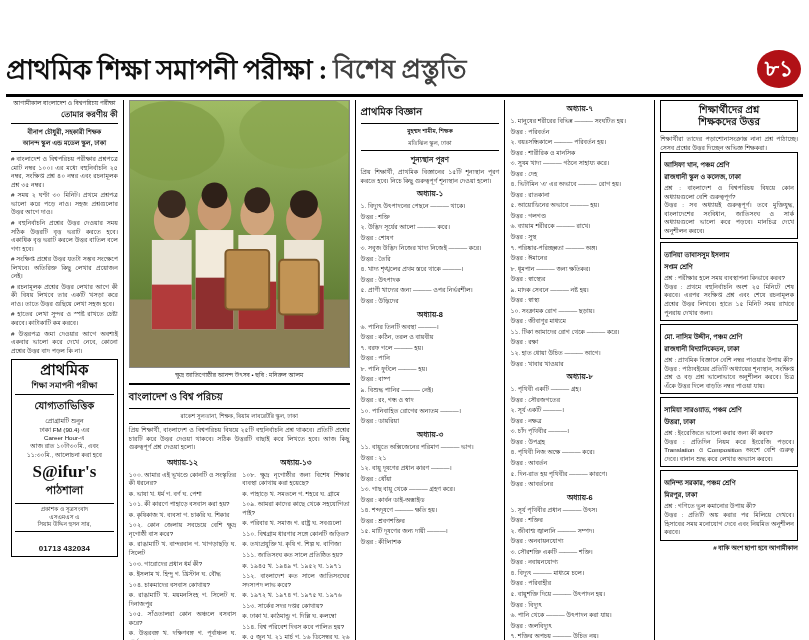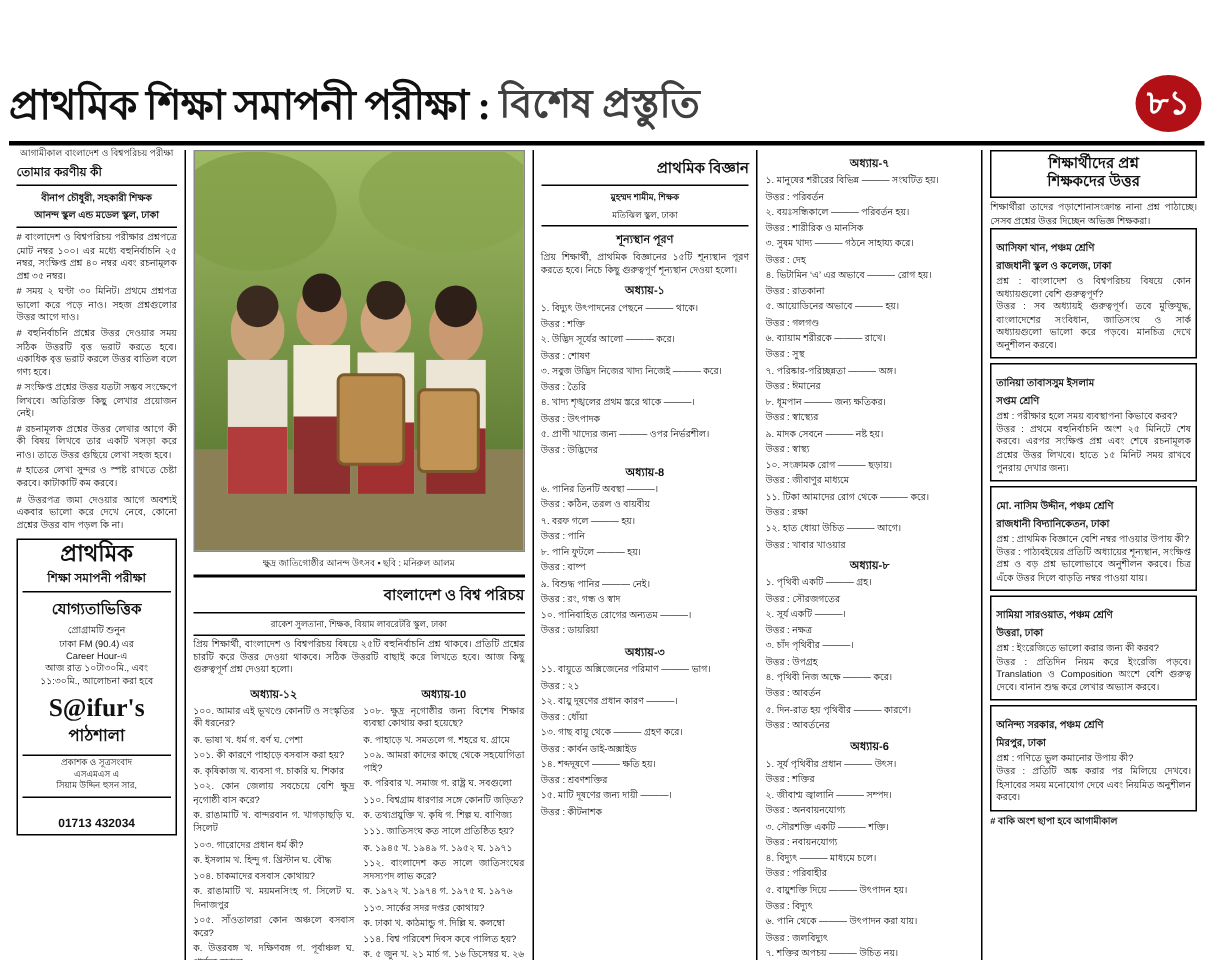--- a/index.html
+++ b/index.html
@@ -55,21 +55,21 @@
     width:100%;height:268px;display:block;border:1px solid #888;box-sizing:border-box;
     background:
       radial-gradient(circle at 18% 22%, #cfe08a 0 40px, transparent 41px),
       radial-gradient(circle at 72% 14%, #b9d27a 0 55px, transparent 56px),
       linear-gradient(#6f8f3e 0%, #55762f 30%, #7d7b4e 55%, #9a8a60 100%);
       position:relative;overflow:hidden;
   }
   .cap{font-size:6px;text-align:center;margin-top:2px;}
 
   .section-title{
-    text-align:right;font-weight:bold;font-size:10px;margin:4px 0 1px 0;
+    text-align:left;font-weight:bold;font-size:10px;margin:4px 0 1px 0;
     font-family:"Liberation Serif", serif;
   }
   .rule{border-top:1px solid #000;margin:2px 0;}
   .rule2{border-top:2px solid #000;margin:2px 0;}
   .credit{font-size:5.8px;text-align:center;margin-bottom:2px;}
 
   .two-sub{display:flex;gap:6px;}
   .two-sub>div{flex:1;}
 
   .sub-h{font-size:7.4px;font-weight:bold;text-align:center;margin:3px 0 2px 0;}
@@ -83,21 +83,21 @@
   .ad-txt{font-size:6.2px;line-height:1.35;margin-top:2px;}
   .ad-brand{font-size:17px;font-weight:bold;font-family:"Liberation Serif", serif;margin-top:3px;}
   .ad-brand2{font-size:11px;font-weight:bold;}
   .ad-foot{font-size:5.8px;margin-top:2px;line-height:1.3;}
   .ad-phone{border-top:1px solid #000;margin-top:2px;padding-top:12px;font-size:8px;font-weight:bold;}
 
   
   .box{border:1px solid #000;padding:3px;margin-bottom:3px;}
   .box-title{font-size:10px;font-weight:bold;text-align:center;line-height:1.2;}
   .qa-h{font-size:6.6px;font-weight:bold;margin:3px 0 1px 0;}
-  .center{text-align:left;}
+  .center{text-align:right;}
   .bold{font-weight:bold;}
 </style>
 </head>
 <body>
 
 <div class="page">
 
   <div class="masthead">
     <span class="title">প্রাথমিক শিক্ষা সমাপনী পরীক্ষা :</span>
     <span class="sub">বিশেষ প্রস্তুতি</span>
@@ -214,21 +214,21 @@
             <p>১০৫. সাঁওতালরা কোন অঞ্চলে বসবাস করে?</p>
             <p>ক. উত্তরবঙ্গ  খ. দক্ষিণবঙ্গ  গ. পূর্বাঞ্চল  ঘ. পার্বত্য অঞ্চল</p>
             <p>১০৬. মারমাদের প্রধান উৎসবের নাম কী?</p>
             <p>ক. সাংগ্রাই  খ. বিজু  গ. বৈসু  ঘ. ওয়ানগালা</p>
 
             <p></p>
             <p></p>
           </div>
         </div>
         <div>
-          <div class="sub-h">অধ্যায়-10</div>
+          <div class="sub-h">অধ্যায়-১৩</div>
           <div class="tiny">
             <p>১০৮. ক্ষুদ্র নৃগোষ্ঠীর জন্য বিশেষ শিক্ষার ব্যবস্থা কোথায় করা হয়েছে?</p>
             <p>ক. পাহাড়ে  খ. সমতলে  গ. শহরে  ঘ. গ্রামে</p>
             <p>১০৯. আমরা কাদের কাছে থেকে সহযোগিতা পাই?</p>
             <p>ক. পরিবার  খ. সমাজ  গ. রাষ্ট্র  ঘ. সবগুলো</p>
             <p>১১০. বিশ্বগ্রাম ধারণার সঙ্গে কোনটি জড়িত?</p>
             <p>ক. তথ্যপ্রযুক্তি  খ. কৃষি  গ. শিল্প  ঘ. বাণিজ্য</p>
             <p>১১১. জাতিসংঘ কত সালে প্রতিষ্ঠিত হয়?</p>
             <p>ক. ১৯৪৫  খ. ১৯৪৯  গ. ১৯৫২  ঘ. ১৯৭১</p>
             <p>১১২. বাংলাদেশ কত সালে জাতিসংঘের সদস্যপদ লাভ করে?</p>

